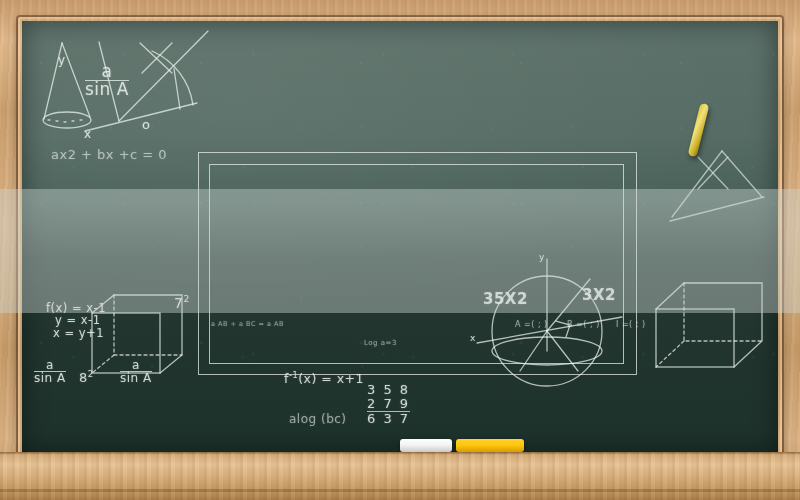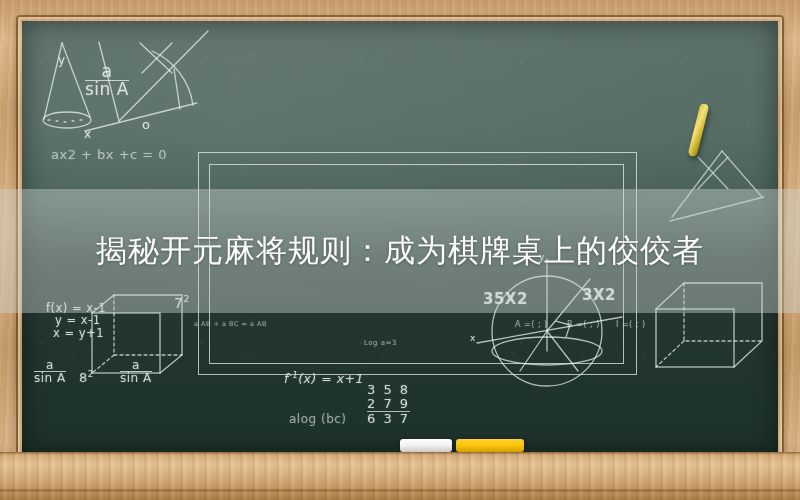--- a/index.html
+++ b/index.html
@@ -201,23 +201,23 @@
     <div class="chalk-text frac" style="left:12px;top:338px;font-size:12px;">
       <span class="num">a</span>
       <span class="den">sin A</span>
     </div>
     <div class="chalk-text" style="left:57px;top:348px;font-size:13px;"><span>8</span><span class="sup">2</span></div>
     <div class="chalk-text frac" style="left:98px;top:338px;font-size:12px;">
       <span class="num">a</span>
       <span class="den">sin A</span>
     </div>
     <div class="chalk-text" style="left:152px;top:272px;font-size:14px;"><span>7</span><span class="sup">2</span></div>
-    <div class="chalk-text" style="left:172px;top:299px;font-size:6.5px;opacity:.65;">a AB + a BC = a AB</div>
-
-    <div class="chalk-text" style="left:262px;top:349px;font-size:12.5px;font-style:italic;"><span>f</span><span class="sup">-1</span><span>(x) = x+1</span></div>
+    <div class="chalk-text" style="left:189px;top:299px;font-size:6.5px;opacity:.65;">a AB + a BC = a AB</div>
+
+    <div class="chalk-text" style="left:262px;top:349px;font-size:12.5px;"><span>f</span><span class="sup">-1</span><span>(x) = x+1</span></div>
     <div class="chalk-text" style="left:267px;top:391px;font-size:12px;opacity:.7;">alog (bc)</div>
     <div class="chalk-text" style="left:345px;top:362px;font-size:13px;line-height:1.12;letter-spacing:2px;">
       <span class="stackline">3 5 8</span>
       <span class="stackline">2 7 9</span>
       <span class="stackline" style="border-top:1px solid rgba(238,245,242,.7);text-align:center;">6 3 7</span>
     </div>
 
     <div class="chalk-text" style="left:342px;top:318px;font-size:7px;opacity:.68;">Log a=3</div>
     <div class="chalk-text" style="left:461px;top:269px;font-size:15px;font-weight:600;">35X2</div>
     <div class="chalk-text" style="left:560px;top:265px;font-size:15px;font-weight:600;">3X2</div>
@@ -227,21 +227,20 @@
     <div class="chalk-text" style="left:517px;top:231px;font-size:9px;">y</div>
     <div class="chalk-text" style="left:448px;top:312px;font-size:9px;">x</div>
 
     <div class="deco-rect deco-outer"></div>
     <div class="deco-rect deco-inner"></div>
 
     <div class="chalk-stick"></div>
   </div>
 
   <div class="banner"></div>
-  <div class="title">揭秘开元麻将规则：成为棋牌桌上的佼佼者</div>
 
   <div class="chalk-piece chalk-white"></div>
   <div class="chalk-piece chalk-yellow"></div>
 
   <div class="ledge">
     <div class="ledge-lip"></div>
   </div>
 
 </div>
 

